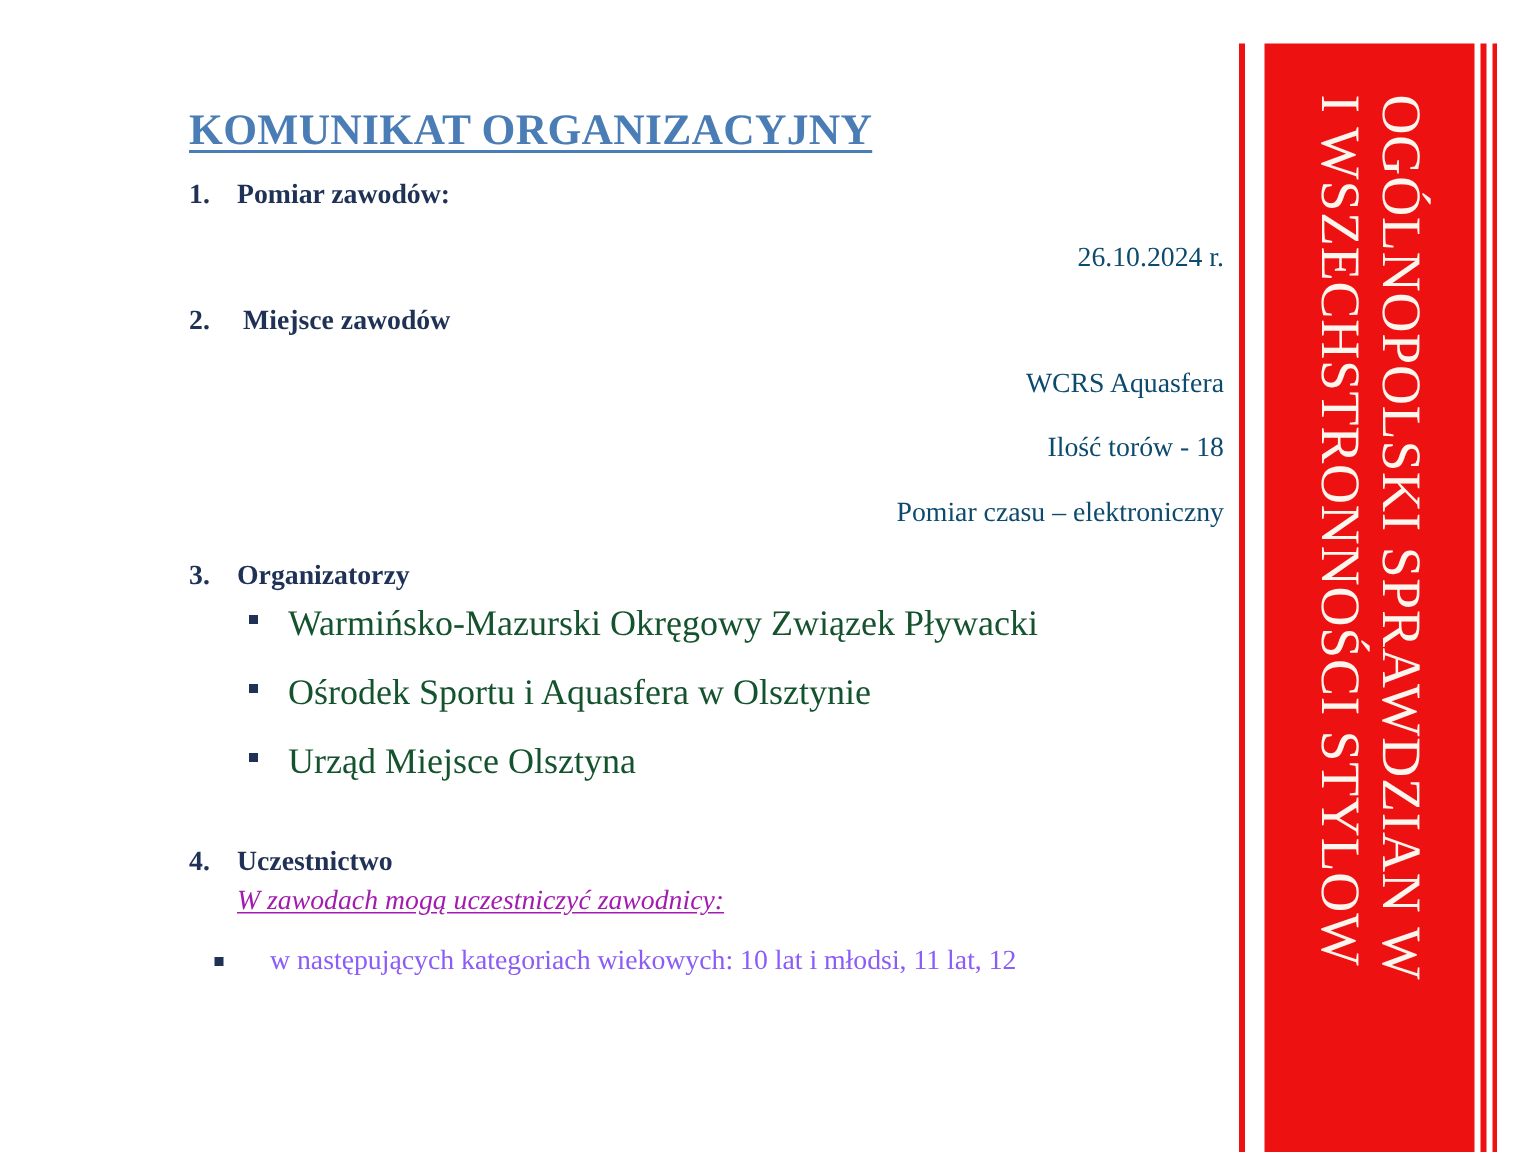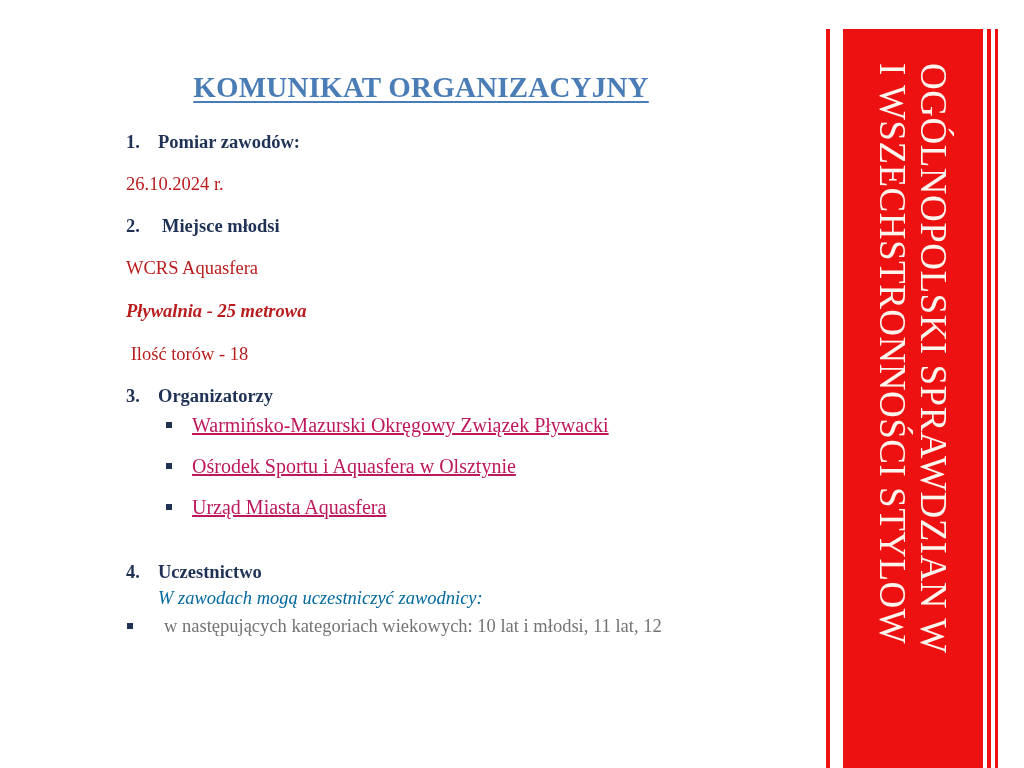--- a/index.html
+++ b/index.html
@@ -29,33 +29,33 @@
     top: 72px;
     width: 690px;
   }
 
   .doc-title {
     color: #4A7CB5;
     font-size: 29px;
     font-weight: bold;
     text-decoration: underline;
     text-underline-offset: 4px;
-    text-align: center;
     letter-spacing: 0.2px;
-    margin: 0 0 28px 0;
+    margin: 0 0 16px 0;
     padding-right: 100px;
     line-height: 1.1;
   }
 
   .blk {
-    color: #b91c1c;
+    color: #0c4a6e;
     font-size: 18.5px;
     line-height: 1.25;
     margin: 0 0 20px 0;
     white-space: pre;
+    text-align: right;
   }
 
   .num-head {
     font-weight: bold;
     color: #1F3256;
     font-size: 18.5px;
     margin: 0 0 20px 0;
     display: flex;
   }
   .num-head .n {
@@ -68,57 +68,57 @@
     font-weight: bold;
     font-style: italic;
   }
 
   .bullet-list {
     list-style: none;
     margin: 2px 0 0 0;
     padding: 0;
   }
   .bullet-list li {
-    color: #be185d;
-    font-size: 20px;
+    color: #14532d;
+    font-size: 24px;
     line-height: 1.25;
     margin: 0 0 16px 0;
     padding-left: 66px;
     position: relative;
-    text-decoration: underline;
   }
   .bullet-list li::before {
     content: "";
     position: absolute;
     left: 40px;
     top: 9px;
     width: 6px;
     height: 6px;
     background: #1F3256;
   }
 
   .sec4 { margin-top: 42px; }
 
   .sub-italic-underline {
-    color: #0369a1;
+    color: #a21caf;
     font-size: 18.5px;
     font-style: italic;
+    text-decoration: underline;
     text-underline-offset: 2px;
     margin: 0 0 4px 32px;
     line-height: 1.3;
     display: block;
   }
 
   .flat-bullet {
-    color: #737373;
+    color: #8b5cf6;
     font-size: 18.5px;
     line-height: 1.3;
     position: relative;
     padding-left: 38px;
-    margin: 0;
+    margin: 16px;
     white-space: nowrap;
   }
   .flat-bullet::before {
     content: "";
     position: absolute;
     left: 1px;
     top: 9px;
     width: 6px;
     height: 6px;
     background: #1F3256;
@@ -188,34 +188,34 @@
     <h1 class="doc-title">KOMUNIKAT ORGANIZACYJNY</h1>
 
     <div class="num-head">
       <span class="n">1.</span>
       <span>Pomiar zawodów:</span>
     </div>
     <p class="blk">26.10.2024 r.</p>
 
     <div class="num-head wide">
       <span class="n">2.</span>
-      <span>Miejsce młodsi</span>
+      <span>Miejsce zawodów</span>
     </div>
     <p class="blk">WCRS Aquasfera</p>
-    <p class="blk bolditalic">Pływalnia - 25 metrowa</p>
     <p class="blk"> Ilość torów - 18</p>
+    <p class="blk">Pomiar czasu – elektroniczny</p>
 
     <div class="num-head" style="margin-bottom:6px;">
       <span class="n">3.</span>
       <span>Organizatorzy</span>
     </div>
     <ul class="bullet-list">
       <li>Warmińsko-Mazurski Okręgowy Związek Pływacki</li>
       <li>Ośrodek Sportu i Aquasfera w Olsztynie</li>
-      <li>Urząd Miasta Aquasfera</li>
+      <li>Urząd Miejsce Olsztyna</li>
     </ul>
 
     <div class="sec4">
       <div class="num-head" style="margin-bottom:3px;">
         <span class="n">4.</span>
         <span>Uczestnictwo</span>
       </div>
       <span class="sub-italic-underline">W zawodach mogą uczestniczyć zawodnicy:</span>
       <p class="flat-bullet">w następujących kategoriach wiekowych: 10 lat i młodsi, 11 lat, 12</p>
     </div>

